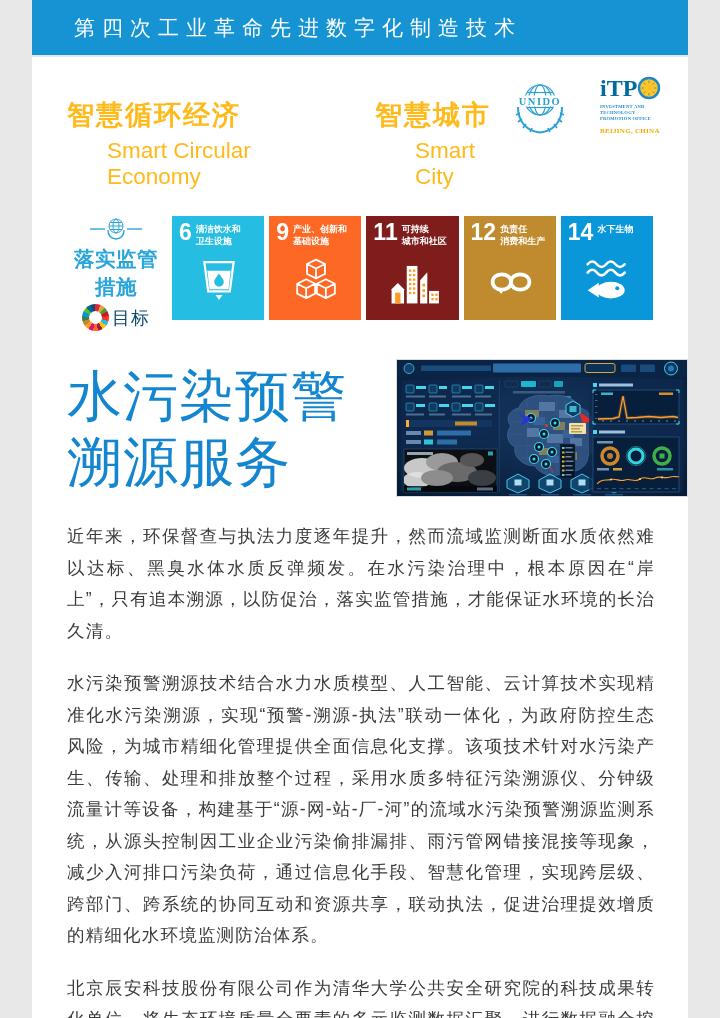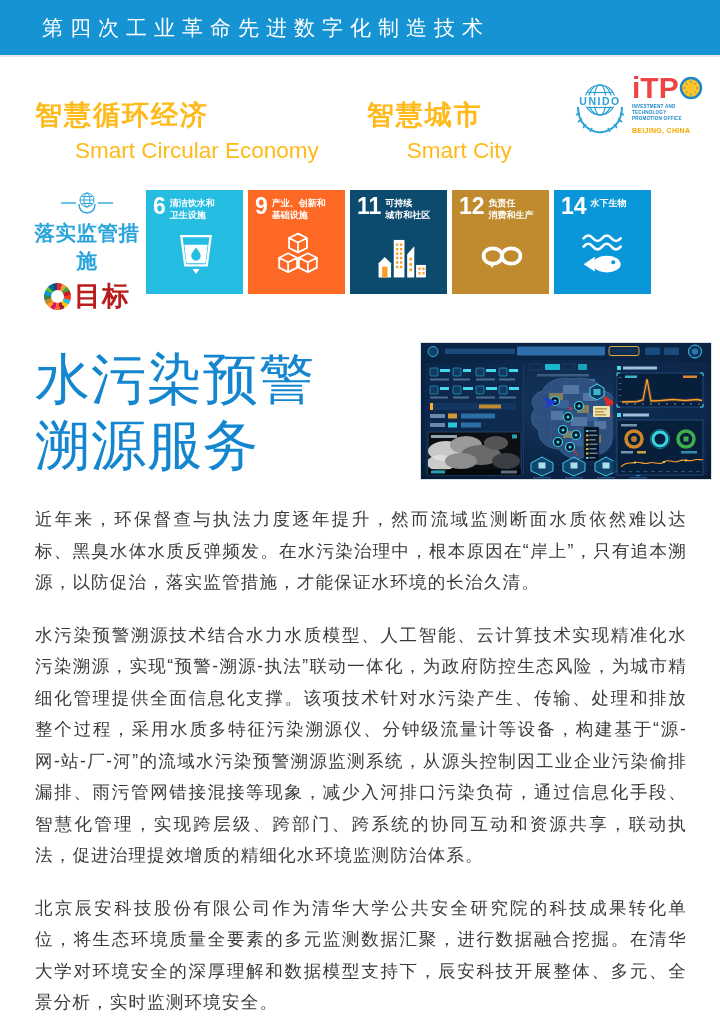--- a/index.html
+++ b/index.html
@@ -1,47 +1,47 @@
 <!DOCTYPE html>
 <html><head>
 <meta charset="utf-8">
 <style>
   * { margin:0; padding:0; box-sizing:border-box; }
   html,body { background:#e8e8e8; }
   body { font-family:"Liberation Sans","DejaVu Sans",sans-serif; }
-  .page { position:relative; width:720px; height:1018px; margin:0 auto; background:#ffffff; overflow:hidden; }
+  .page { position:relative; width:656px; height:1018px; margin:0 auto; background:#ffffff; overflow:hidden; }
 
   
   .hdr { height:57px; background:#1593d3; display:flex; align-items:center; padding-left:42px; border-bottom:2px solid #e3e9ee; }
   .hdr-title { color:#ffffff; font-size:21px; letter-spacing:7px; font-weight:400; }
 
   
   .top-row { display:flex; justify-content:space-between; align-items:flex-start; padding:18px 14px 0 35px; }
   .topics { display:flex; gap:48px; margin-top:22px;justify-content:center; }
   .topic-zh { color:#ffb919; font-size:27px; font-weight:700; letter-spacing:2px; }
   .topic-en { color:#ffb919; font-size:22.5px; font-weight:400; margin-top:5px;margin-left:40px; }
-  .logos { display:flex; gap:0; align-items:flex-start; padding-right:2px; }
+  .logos { display:flex; gap:28px; align-items:flex-start; padding-right:2px;font-family:Liberation Serif, serif; }
   .itpo { width:72px; text-align:left; }
   .itpo-word { display:flex; align-items:center; height:26px; }
-  .itpo-prefix { color:#ef4444; font-weight:700; font-size:30px; letter-spacing:0; line-height:1;text-align:right; }
+  .itpo-prefix { color:#0369a1; font-weight:700; font-size:24px; letter-spacing:0; line-height:1;text-align:right; }
   .itpo-sub { color:#1b87c9; font-size:4.6px; font-weight:700; line-height:1.35; margin-top:3px; letter-spacing:.2px; }
   .itpo-city { color:#f5a800; font-size:7px; font-weight:700; margin-top:4px; letter-spacing:.3px; }
 
   
   .sdg-row { display:flex; gap:5px; margin:26px 35px 0 33px; align-items:stretch; }
   .sdg-badge { width:108px; text-align:center; padding-top:0; }
   .sdg-badge-line1 { color:#2aa5dc; font-size:20.5px; font-weight:700; margin-top:1px; letter-spacing:.5px; }
   .sdg-badge-line2 { display:flex; align-items:center; justify-content:center; gap:3px; margin-top:3px; }
   .sdg-wheel { width:27px; height:27px; border-radius:50%;
     background:conic-gradient(#e5243b 0 5.9%,#dda63a 0 11.8%,#4c9f38 0 17.6%,#c5192d 0 23.5%,#ff3a21 0 29.4%,#26bde2 0 35.3%,#fcc30b 0 41.2%,#a21942 0 47.1%,#fd6925 0 52.9%,#dd1367 0 58.8%,#fd9d24 0 64.7%,#bf8b2e 0 70.6%,#3f7e44 0 76.5%,#0a97d9 0 82.4%,#56c02b 0 88.2%,#00689d 0 94.1%,#19486a 0 100%);
     position:relative; }
   .sdg-wheel::after { content:""; position:absolute; left:7px; top:7px; width:13px; height:13px; border-radius:50%; background:#fff; }
-  .sdg-badge-goal { color:#b91c1c; font-size:27px; font-weight:700; letter-spacing:1px; }
+  .sdg-badge-goal { color:#0c4a6e; font-size:18px; font-weight:400; letter-spacing:1px; }
   .sdg-tile { width:97px; height:104px; color:#fff; padding:6px 5px 4px 7px; display:flex; flex-direction:column; }
-  .sdg-6 { background:#26bde2; } .sdg-9 { background:#fd6925; } .sdg-11 { background:#0c4a6e; } .sdg-12 { background:#bf8b2e; } .sdg-14 { background:#0a97d9; }
+  .sdg-6 { background:#26bde2; } .sdg-9 { background:#fd6925; } .sdg-11 { background:#7f1d1d; } .sdg-12 { background:#bf8b2e; } .sdg-14 { background:#0a97d9; }
   .sdg-tile-head { display:flex; gap:4px; align-items:flex-start; }
   .sdg-num { font-size:23px; font-weight:700; line-height:.95; }
   .sdg-title { font-size:9px; font-weight:700; line-height:1.3; margin-top:2px; }
   .sdg-icon-wrap { flex:1; display:flex; align-items:center; justify-content:center; }
 
   
   .feature-row { display:flex; gap:28px; margin:28px 0 0 35px; align-items:flex-start; }
   .feature-title { width:357px; color:#1486d0; font-size:55px; font-weight:400; line-height:1.2; letter-spacing:1px; margin-top:4px; }
   .dashboard { width:292px; height:138px; border:1px solid #d9dee3; background:#081c38; flex-shrink:0; }
   .dashboard svg { display:block; }

